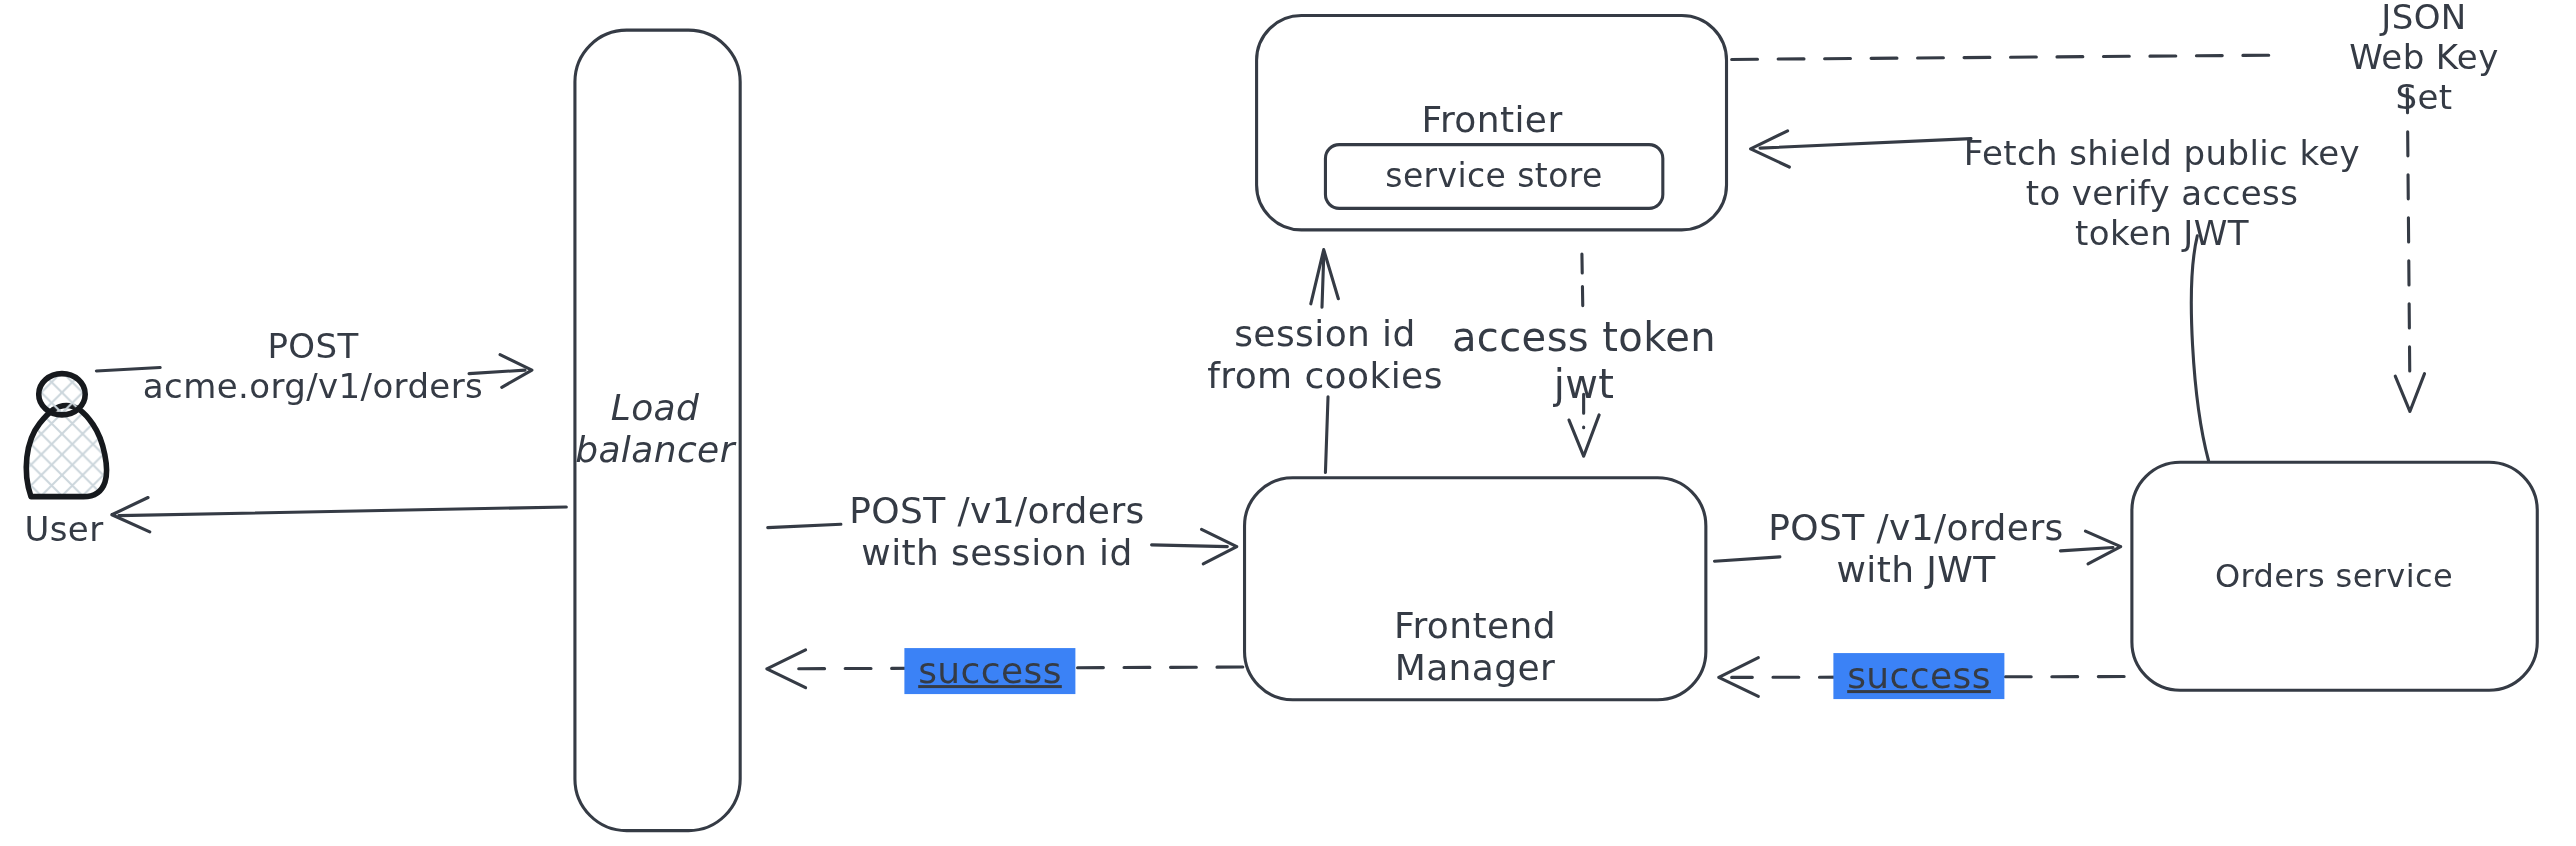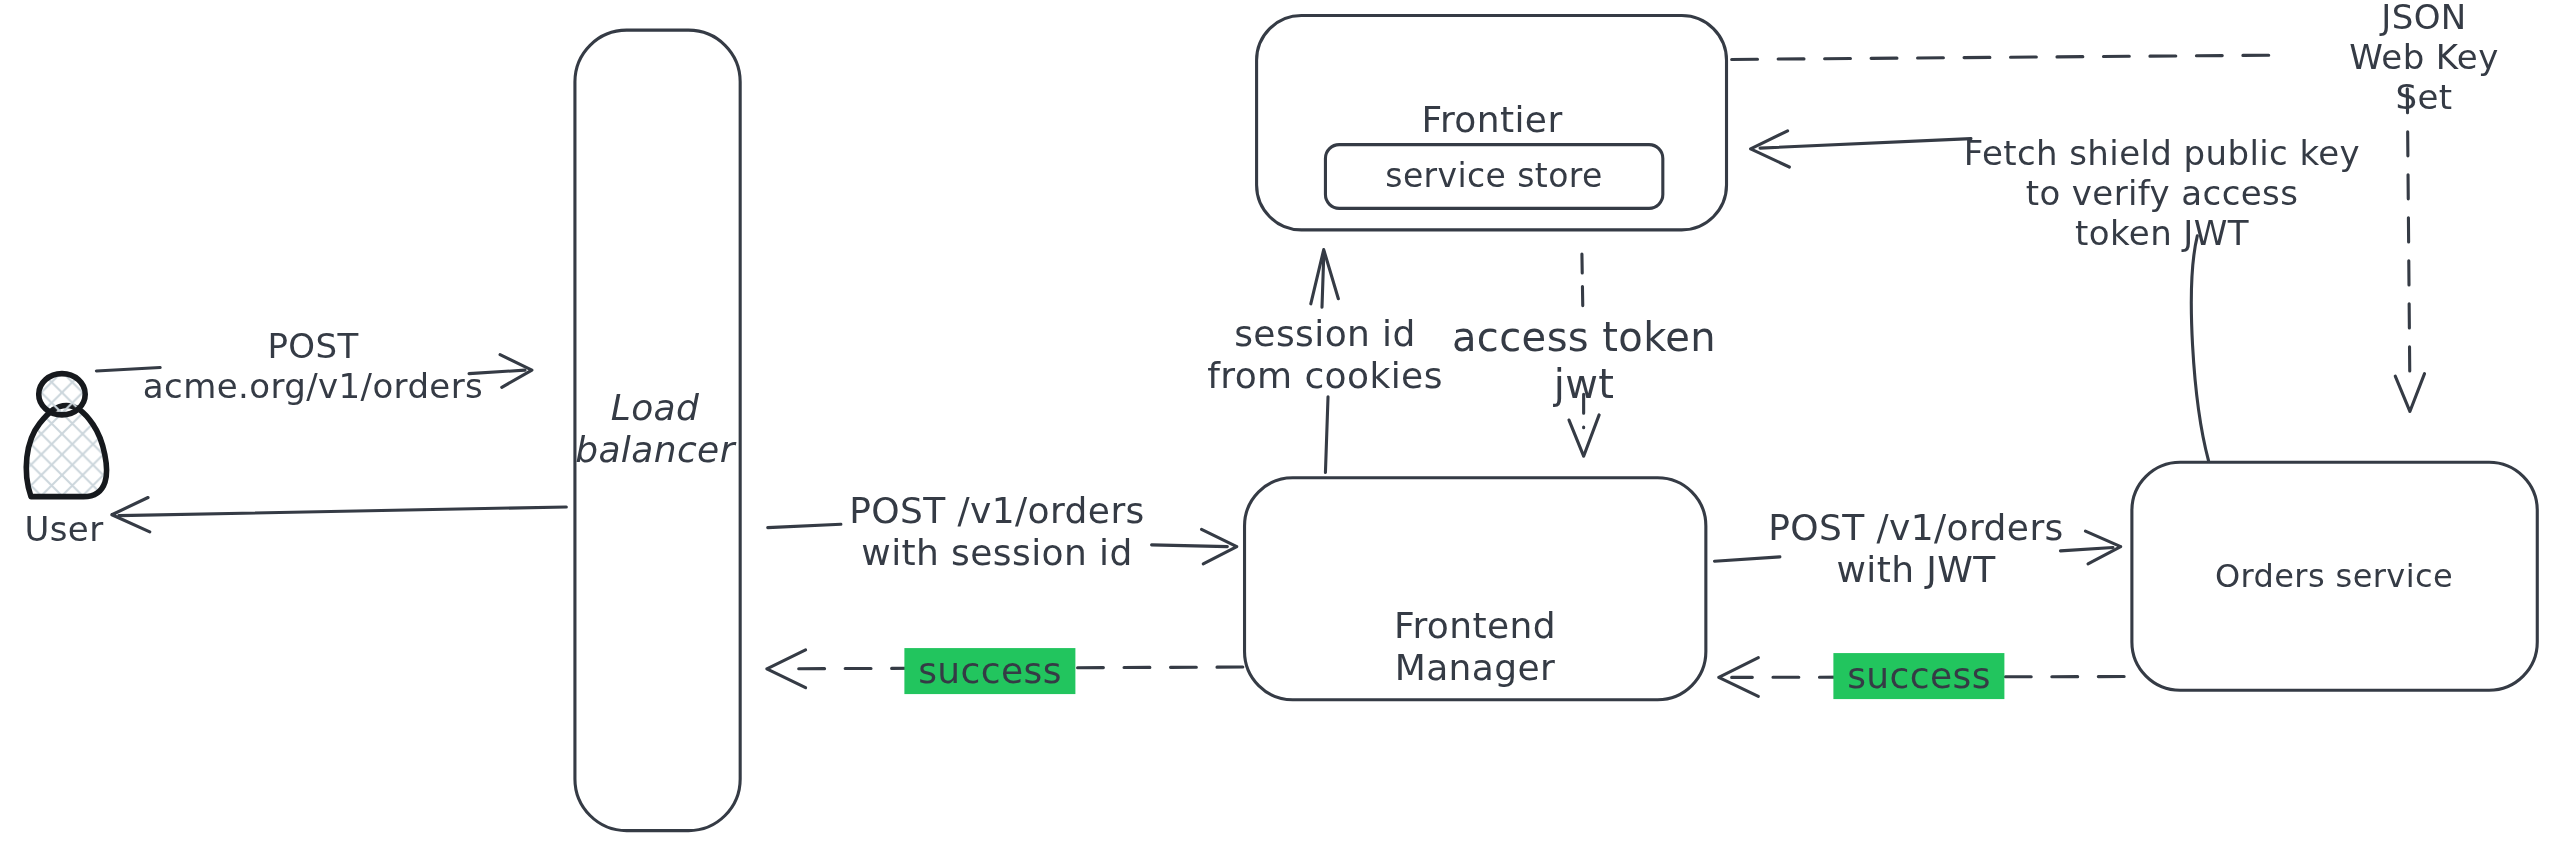--- a/index.html
+++ b/index.html
@@ -13,21 +13,21 @@
   #strokes{position:absolute;left:0;top:0;}
   .lbl{
     position:absolute;
     transform:translate(-50%,-50%);
     text-align:center;
     white-space:pre-line;
     color:#353b45;
     line-height:1.18;
     letter-spacing:0.4px;
   }
-  .lbl.bg{background:#22c55e;padding:1.7px 13.8px;}
+  .lbl.bg{background:#3b82f6;padding:1.7px 13.8px;text-decoration:underline;}
 </style>
 </head>
 <body>
 
 <div id="canvas">
 
   <svg id="strokes" width="2576" height="847" viewBox="0 0 2993 984">
     <defs>
       <pattern id="hatch" patternUnits="userSpaceOnUse" width="24" height="24">
         <path d="M0 0 L24 24 M24 0 L0 24" stroke="#ccd6dc" stroke-width="2.4" fill="none"></path>

